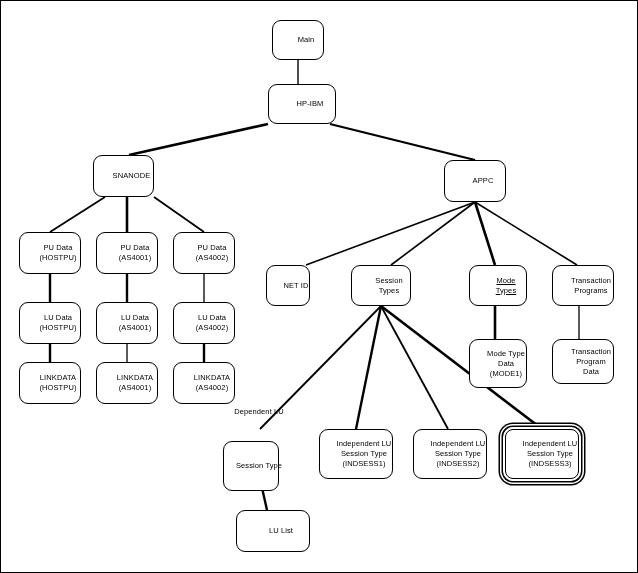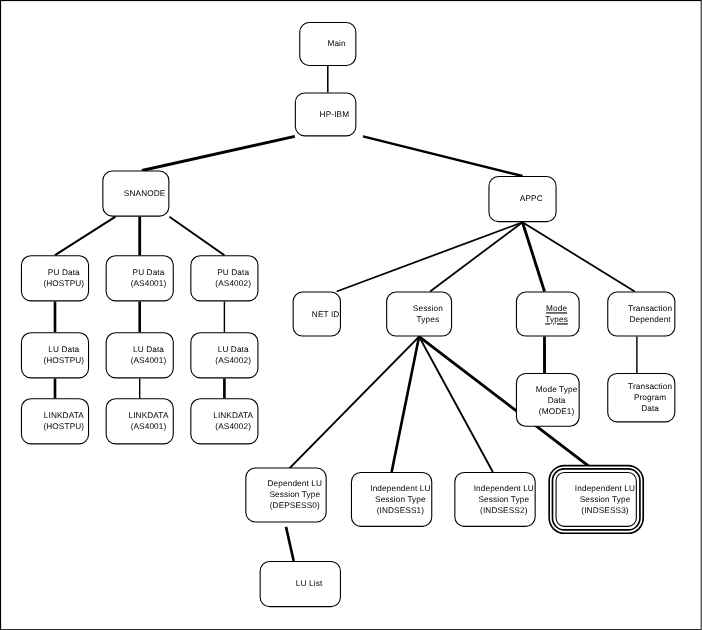--- a/index.html
+++ b/index.html
@@ -79,21 +79,21 @@
       <line x1="380" y1="305" x2="259" y2="428" stroke="#000000" stroke-width="1.8"></line>
       <line x1="380" y1="305" x2="355" y2="428" stroke="#000000" stroke-width="2.4"></line>
       <line x1="380" y1="305" x2="447" y2="428" stroke="#000000" stroke-width="1.8"></line>
       <line x1="380" y1="305" x2="541" y2="428" stroke="#000000" stroke-width="2.6"></line>
       <line x1="259" y1="478" x2="266" y2="509" stroke="#000000" stroke-width="2.4"></line>
     </svg>
   <div id="nodes">
       <div class="node" style="left: 271px; top: 19px; width: 52px; height: 40px;">
         <span class="ln">Main</span>
       </div>
-      <div class="node" style="left: 267px; top: 83px; width: 56px; height: 40px;">
+      <div class="node" style="left: 267px; top: 83px; width: 68px; height: 40px;">
         <span class="ln">HP-IBM</span>
       </div>
       <div class="node" style="left: 92px; top: 154px; width: 61px; height: 42px;">
         <span class="ln">SNANODE</span>
       </div>
       <div class="node" style="left: 443px; top: 159px; width: 62px; height: 42px;">
         <span class="ln">APPC</span>
       </div>
       <div class="node" style="left: 18px; top: 231px; width: 62px; height: 42px;">
         <span class="ln">PU Data</span>
@@ -137,33 +137,33 @@
       <div class="node" style="left: 350px; top: 264px; width: 60px; height: 41px; align-items: center;">
         <span class="ln">Session</span>
         <span class="ln">Types</span>
       </div>
       <div class="node" style="left: 468px; top: 264px; width: 58px; height: 41px; text-decoration: underline;">
         <span class="ln">Mode</span>
         <span class="ln">Types</span>
       </div>
       <div class="node" style="left: 551px; top: 264px; width: 62px; height: 41px;">
         <span class="ln">Transaction</span>
-        <span class="ln">Dependent</span>
+        <span class="ln">Programs</span>
       </div>
       <div class="node" style="left: 468px; top: 338px; width: 58px; height: 49px;">
         <span class="ln">Mode Type</span>
         <span class="ln">Data</span>
         <span class="ln">(MODE1)</span>
       </div>
       <div class="node" style="left: 551px; top: 338px; width: 62px; height: 45px;">
         <span class="ln">Transaction</span>
         <span class="ln">Program</span>
         <span class="ln">Data</span>
       </div>
-      <div class="node" style="left: 222px; top: 424px; width: 74px; height: 50px;">
+      <div class="node" style="left: 222px; top: 440px; width: 56px; height: 50px; gap: 44px;">
         <span class="ln">Dependent LU</span>
         <span class="ln">Session Type</span>
         <span class="ln">(DEPSESS0)</span>
       </div>
       <div class="node" style="left: 318px; top: 428px; width: 74px; height: 50px;">
         <span class="ln">Independent LU</span>
         <span class="ln">Session Type</span>
         <span class="ln">(INDSESS1)</span>
       </div>
       <div class="node" style="left: 412px; top: 428px; width: 74px; height: 50px;">

